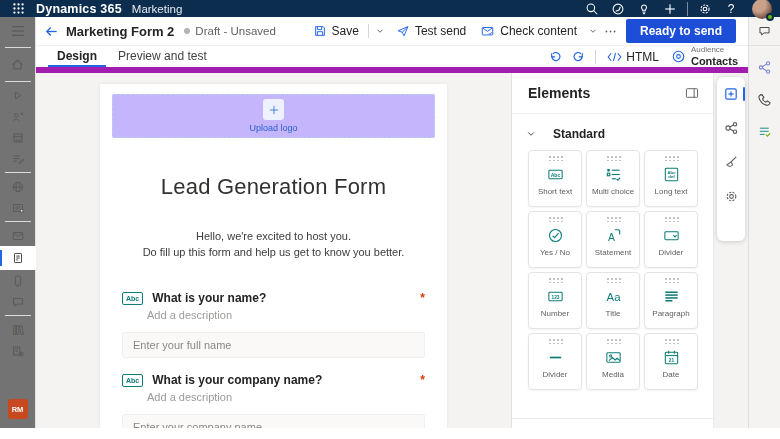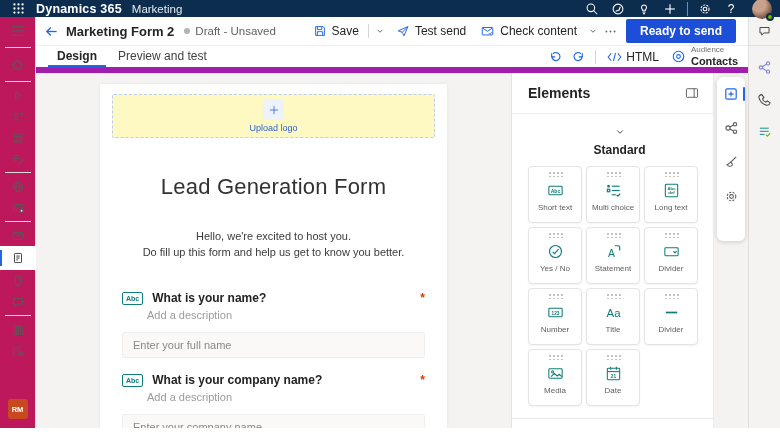--- a/index.html
+++ b/index.html
@@ -19,21 +19,21 @@
   .avatar-wrap { position:relative; width:20px; height:20px; margin-left:8px; }
   .avatar-img { width:20px; height:20px; border-radius:50%;
     background:radial-gradient(circle at 35% 30%, #c9a08a 0 35%, #7a5546 70%, #3d2b25 100%); }
   .presence { position:absolute; right:-2px; bottom:-2px; width:8px; height:8px; border-radius:50%;
     background:#6bb700; border:2px solid #0d2d4e; }
 
   
   .app-body { display:flex; height:411px; }
 
   
-  .left-rail { width:36px; background:#be185d; border-right:1px solid #e3e2e1;
+  .left-rail { width:36px; background:#737373; border-right:1px solid #e3e2e1;
     display:flex; flex-direction:column; align-items:center; flex:none; }
   .rail-item { width:36px; height:21px; display:flex; align-items:center; justify-content:center;
     color:#5b5955; cursor:pointer; flex:none; }
   .rail-item.tall { height:27px; }
   .rail-div { width:26px; height:1px; background:#dcdbda; margin:3px 0; flex:none; }
   .rail-item.selected { background:#fff; height:24px; position:relative; color:#434240; }
   .rail-item.selected::before { content:""; position:absolute; left:0; top:4px; bottom:4px; width:2px; background:#2266e3; }
   .rail-avatar { width:20px; height:20px; border-radius:3px; background:#c8481f; color:#fff;
     font-size:7.5px; font-weight:700; display:flex; align-items:center; justify-content:center;
     margin-top:auto; margin-bottom:9px; cursor:pointer; flex:none; }
@@ -74,21 +74,21 @@
   .aud-value { font-size:11px; font-weight:700; color:#242424; }
 
   
   .content { flex:1; display:flex; min-height:0; }
 
   
   .canvas { flex:1; background:#f4f3f2; display:flex; justify-content:center; overflow:hidden; }
   .form-card { width:347px; background:#fff; margin-top:11px; box-shadow:0 0 3px rgba(0,0,0,.07);
     padding:10px 12px 0; }
   .upload-area { border:1px dashed #b9cdf0; border-radius:2px; height:44px; display:flex;
-    flex-direction:column; align-items:center; justify-content:center; gap:3px; cursor:pointer; background:#fef9c3; }
+    flex-direction:column; align-items:center; justify-content:center; gap:3px; cursor:pointer; background:#c4b5fd; }
   .plus-tile { width:21px; height:21px; border-radius:3px; background:#edf2fc; color:#4076d4;
     display:flex; align-items:center; justify-content:center; }
   .upload-label { font-size:9px; color:#2a63cf; }
   .form-title { margin-top:36px; text-align:center; font-size:22px; font-weight:400; color:#333230; letter-spacing:.2px; }
   .form-intro { margin-top:28px; text-align:center; font-size:11px; color:#3d3c3b; line-height:16px; }
   .fields { margin-top:31px; padding:0 10px; }
   .field { margin-bottom:15px; cursor:pointer; }
   .field-head { display:flex; align-items:center; }
   .abc-badge { border:1px solid #0e7c7a; color:#0e7c7a; background:#fff; font-size:7px; font-weight:700;
     padding:2px 3px; border-radius:2px; line-height:1; }
@@ -99,21 +99,21 @@
     border-radius:2px; font-size:11px; color:#8a8886; padding:0 10px;
     font-family:"Liberation Sans", sans-serif; }
   .field-input::placeholder { color:#8a8886; opacity:1; }
 
   
   .elements-panel { width:237px; background:#fff; border-left:1px solid #e3e2e1; display:flex; flex:none; }
   .panel-main { width:202px; display:flex; flex-direction:column; position:relative; }
   .panel-header { height:41px; display:flex; align-items:center; padding:0 10px 0 16px; border-bottom:1px solid #efeeed; }
   .panel-title { font-size:14px; font-weight:700; color:#242424; }
   .dock-btn { margin-left:auto; color:#5f5e5d; cursor:pointer; padding:4px; }
-  .section-head { display:flex; align-items:center; gap:6px; margin:13px 0 9px 14px; cursor:pointer;flex-direction:column; }
+  .section-head { display:flex; align-items:center; gap:17px; margin:13px 0 9px 14px; cursor:pointer; }
   .section-label { font-size:12px; font-weight:700; color:#242424; }
   .chev { color:#4a4a4a; }
   .tile-grid { display:grid; grid-template-columns:repeat(3,54px); gap:4px; margin-left:16px; }
   .tile { height:57px; background:#fff; border:1px solid #e5e4e3; border-radius:4px;
     box-shadow:0 1px 2px rgba(0,0,0,.05); display:flex; flex-direction:column; align-items:center;
     padding-top:4px; cursor:grab; }
   .drag-dots { width:15px; height:6px;
     background-image:radial-gradient(circle, #c4c2c0 0.9px, transparent 1.1px);
     background-size:4px 4px; background-position:0 0; }
   .tile-icon { color:#0e7c7a; margin-top:3px; height:20px; display:flex; align-items:center; }
@@ -573,20 +573,32 @@
             <div class="tile">
               <span class="drag-dots"></span>
               <span class="tile-icon">
                 <svg width="19" height="19" viewBox="0 0 20 20">
                     <text x="10" y="14.5" font-size="12" text-anchor="middle" fill="currentColor" font-family="Liberation Sans, sans-serif">Aa</text>
                   </svg>
               </span>
               <span class="tile-label">Title</span>
             </div>
 
+            <div class="tile">
+              <span class="drag-dots"></span>
+              <span class="tile-icon">
+                <svg width="19" height="19" viewBox="0 0 20 20" stroke="currentColor" stroke-width="1.6">
+                    <line x1="3.5" y1="5.5" x2="16.5" y2="5.5"></line>
+                    <line x1="3.5" y1="8.5" x2="16.5" y2="8.5"></line>
+                    <line x1="3.5" y1="11.5" x2="16.5" y2="11.5"></line>
+                    <line x1="3.5" y1="14.5" x2="11" y2="14.5"></line>
+                  </svg>
+              </span>
+              <span class="tile-label">Paragraph</span>
+            </div>
 
             <div class="tile">
               <span class="drag-dots"></span>
               <span class="tile-icon">
                 <svg width="19" height="19" viewBox="0 0 20 20" stroke="currentColor" stroke-width="1.8">
                     <line x1="4" y1="10" x2="16" y2="10"></line>
                   </svg>
               </span>
               <span class="tile-label">Divider</span>
             </div>

